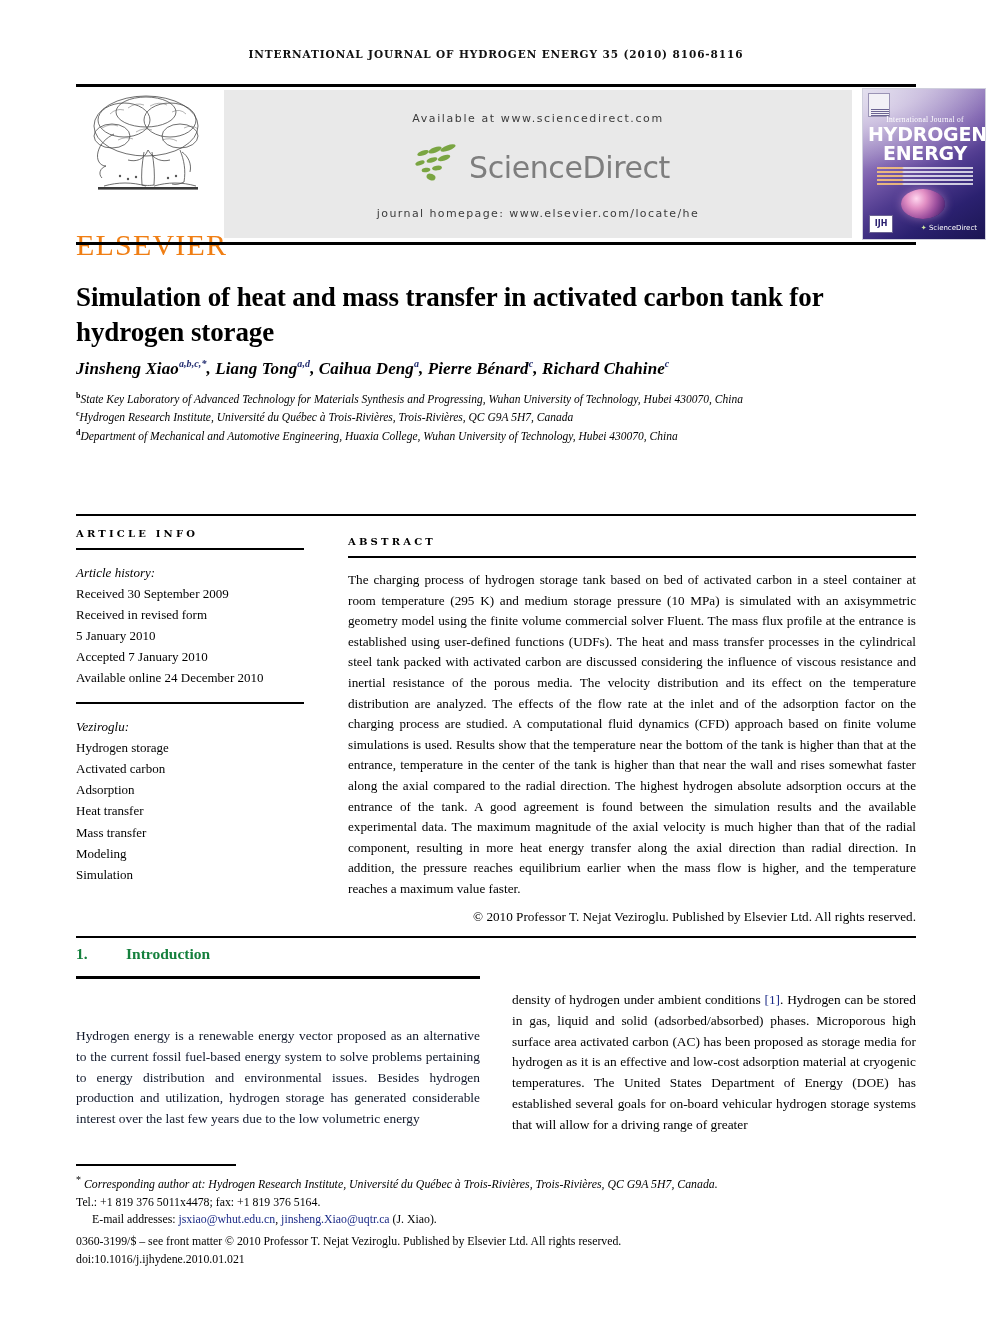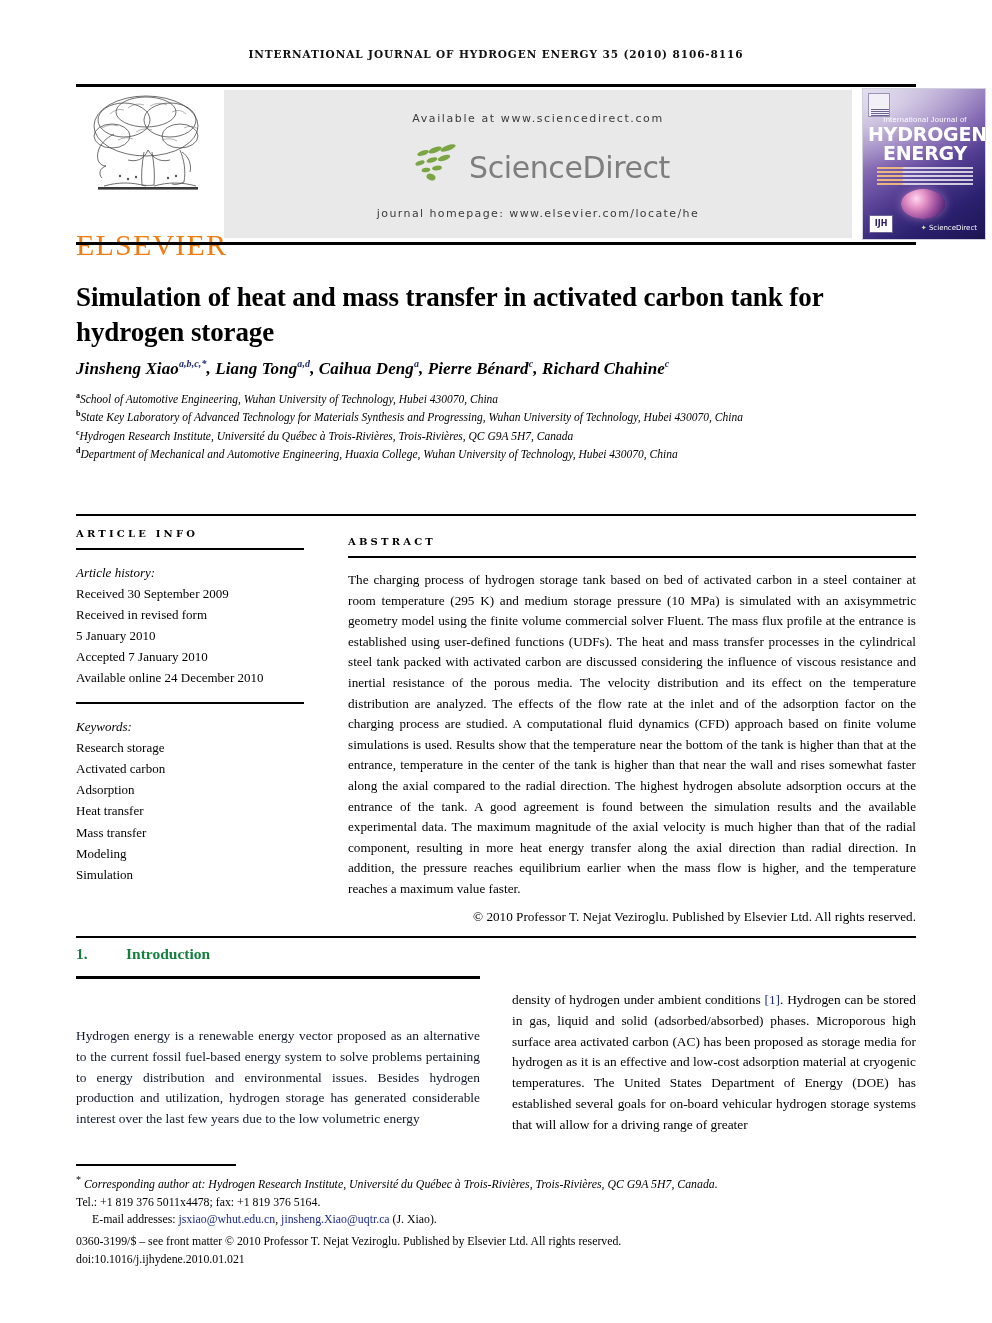--- a/index.html
+++ b/index.html
@@ -168,21 +168,21 @@
     position: absolute;
     left: 2px; top: 14px;
     width: 18px; height: 8px;
     background: repeating-linear-gradient(0deg,#6b6392 0 1px,transparent 1px 2px);
   }
   .cover-ij {
     position: absolute;
     left: 0; top: 26px;
     width: 124px;
     text-align: center;
-    font-family: Liberation Sans, sans-serif;
+    font-family: Liberation Serif, serif;
     font-size: 7.5px;
     color: #ffffff;
     letter-spacing: 0.3px;
   }
   .cover-h1 {
     position: absolute;
     left: 0; top: 36px;
     width: 124px;
     text-align: right;
     font-family: "DejaVu Sans", sans-serif;
@@ -556,43 +556,42 @@
     </div>
   </div>
 
   <div class="rule-masthead-bottom"></div>
 
   <h1 class="article-title">Simulation of heat and mass transfer in activated carbon tank for hydrogen storage</h1>
 
   <div class="authors">Jinsheng Xiao<sup>a,b,c,</sup><sup>*</sup>, Liang Tong<sup>a,d</sup>, Caihua Deng<sup>a</sup>, Pierre Bénard<sup>c</sup>, Richard Chahine<sup>c</sup></div>
 
   <div class="affils">
-    <div><sup>a</sup><span>School of Automotive Engineering, Wuhan University of Technology, Hubei 430070, China</span></div>
     <div><sup>b</sup><span>State Key Laboratory of Advanced Technology for Materials Synthesis and Progressing, Wuhan University of Technology, Hubei 430070, China</span></div>
     <div><sup>c</sup><span>Hydrogen Research Institute, Université du Québec à Trois-Rivières, Trois-Rivières, QC G9A 5H7, Canada</span></div>
     <div><sup>d</sup><span>Department of Mechanical and Automotive Engineering, Huaxia College, Wuhan University of Technology, Hubei 430070, China</span></div>
   </div>
 
   <div class="rule-panel-top"></div>
 
   <div class="info-col">
     <div class="sec-head">ARTICLE INFO</div>
     <div class="sec-rule"></div>
     <div class="info-block">
       <div class="lbl">Article history:</div>
       <div>Received 30 September 2009</div>
       <div>Received in revised form</div>
       <div>5 January 2010</div>
       <div>Accepted 7 January 2010</div>
       <div>Available online 24 December 2010</div>
     </div>
     <div class="info-divider"></div>
     <div class="info-block">
-      <div class="lbl">Keywords:</div>
-      <div>Research storage</div>
+      <div class="lbl">Veziroglu:</div>
+      <div>Hydrogen storage</div>
       <div>Activated carbon</div>
       <div>Adsorption</div>
       <div>Heat transfer</div>
       <div>Mass transfer</div>
       <div>Modeling</div>
       <div>Simulation</div>
     </div>
   </div>
 
   <div class="abs-col">

